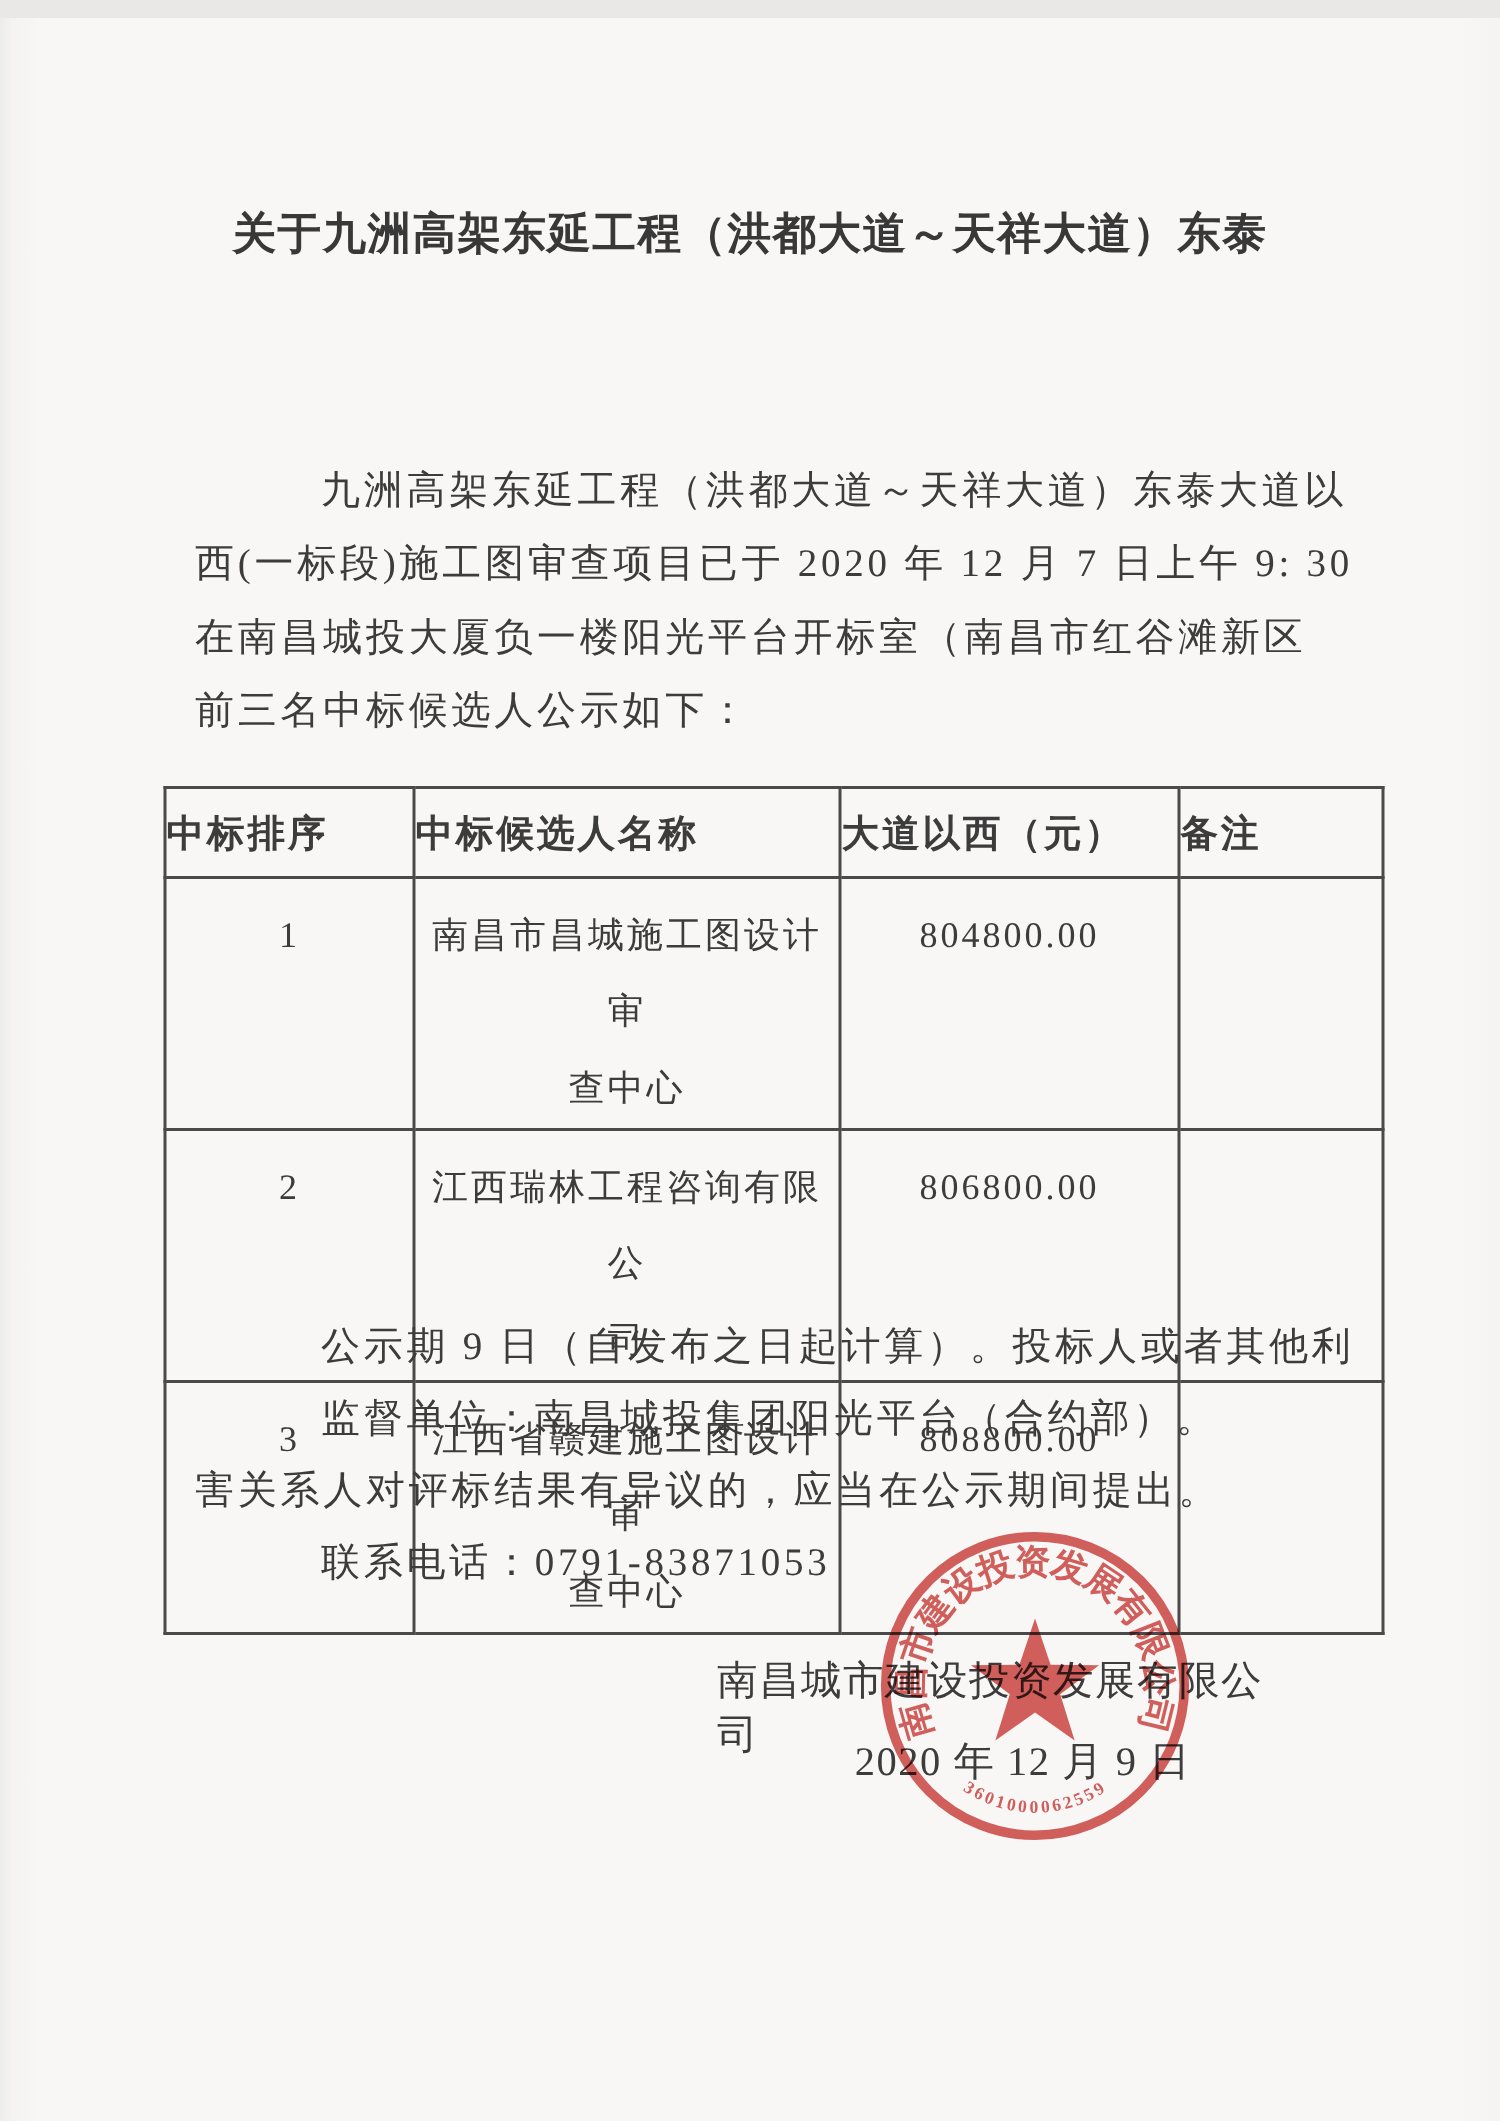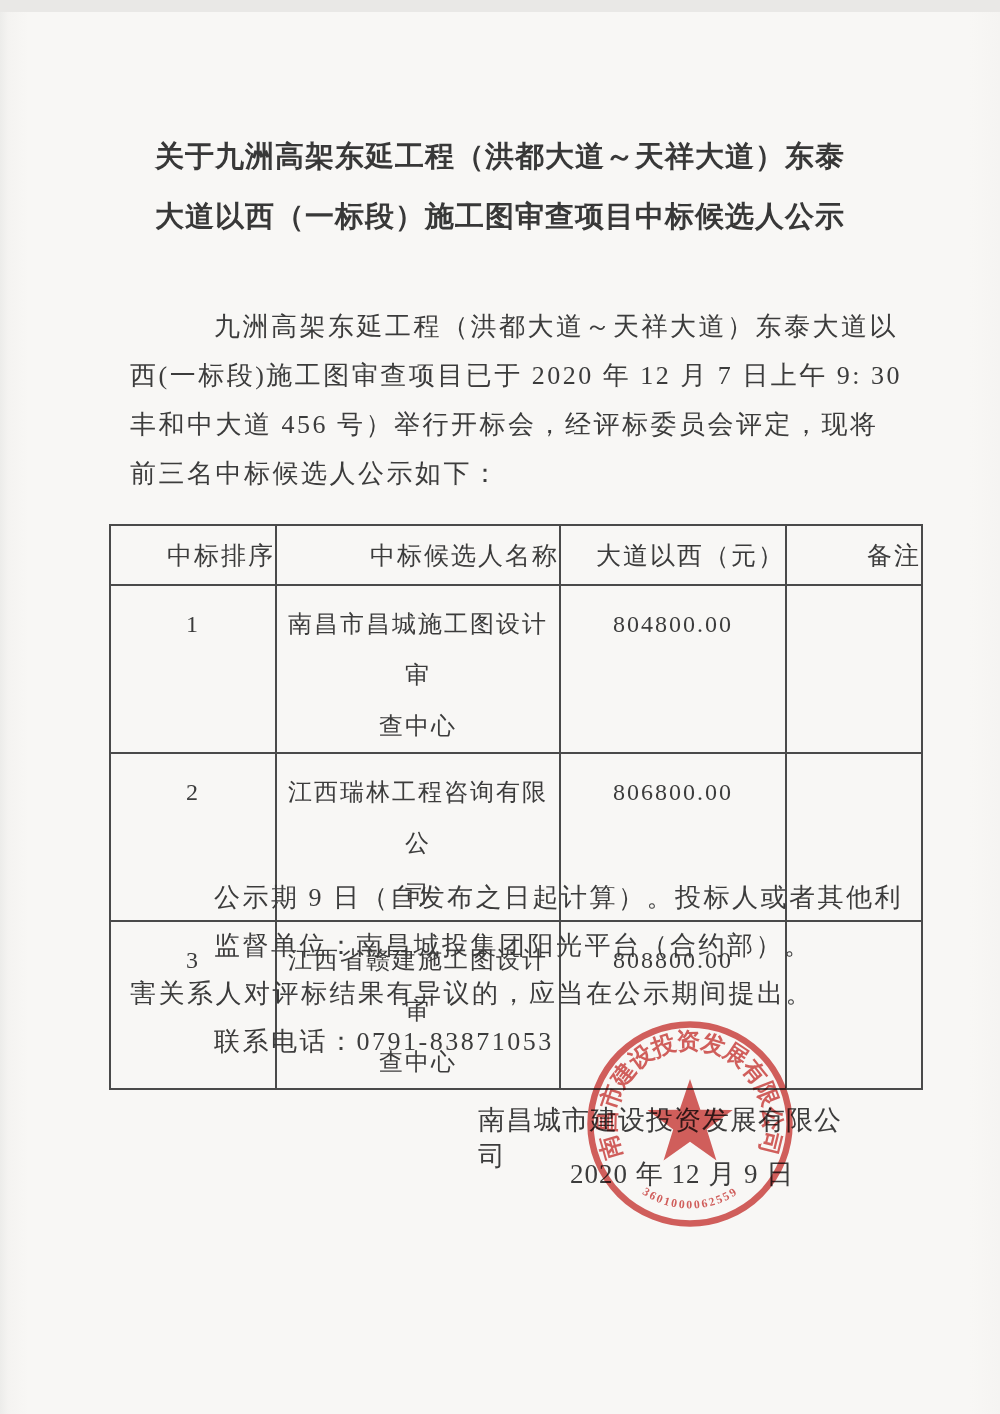--- a/index.html
+++ b/index.html
@@ -45,23 +45,23 @@
     font-size: 24px;
     color: #3c3c3c;
   }
   .bid-table th, .bid-table td {
     border: 2px solid #4a4a4a;
     padding: 0;
     letter-spacing: 2px;
   }
   .bid-table th {
     height: 58px;
-    font-weight: normal;
+    font-weight: bold;
     font-size: 25px;
-    text-align: right;
+    text-align: left;
     vertical-align: middle;
   }
   .bid-table td {
     height: 92px;
     text-align: center;
     vertical-align: top;
   }
   .cell-pad { padding-top: 13px; line-height: 51px; }
   .signature {
     position: absolute;
@@ -93,27 +93,26 @@
     font-weight: bold;
   }
 </style>
 </head>
 <body>
 
 <div class="page">
 
   <div class="title">
     <div class="line">关于九洲高架东延工程（洪都大道～天祥大道）东泰</div>
-    <div class="line">大道以西（一标段）施工图审查项目中标候选人公示</div>
   </div>
 
   <div class="body-block" id="paragraph1">
     <div class="line indent">九洲高架东延工程（洪都大道～天祥大道）东泰大道以</div>
     <div class="line">西(一标段)施工图审查项目已于 2020 年 12 月 7 日上午 9: 30</div>
-    <div class="line">丰和中大道 456 号）举行开标会，经评标委员会评定，现将</div>
+    <div class="line">在南昌城投大厦负一楼阳光平台开标室（南昌市红谷滩新区</div>
     <div class="line">前三名中标候选人公示如下：</div>
   </div>
 
   <table class="bid-table">
     <colgroup>
       <col style="width:166px">
       <col style="width:284px">
       <col style="width:226px">
       <col style="width:136px">
     </colgroup>

